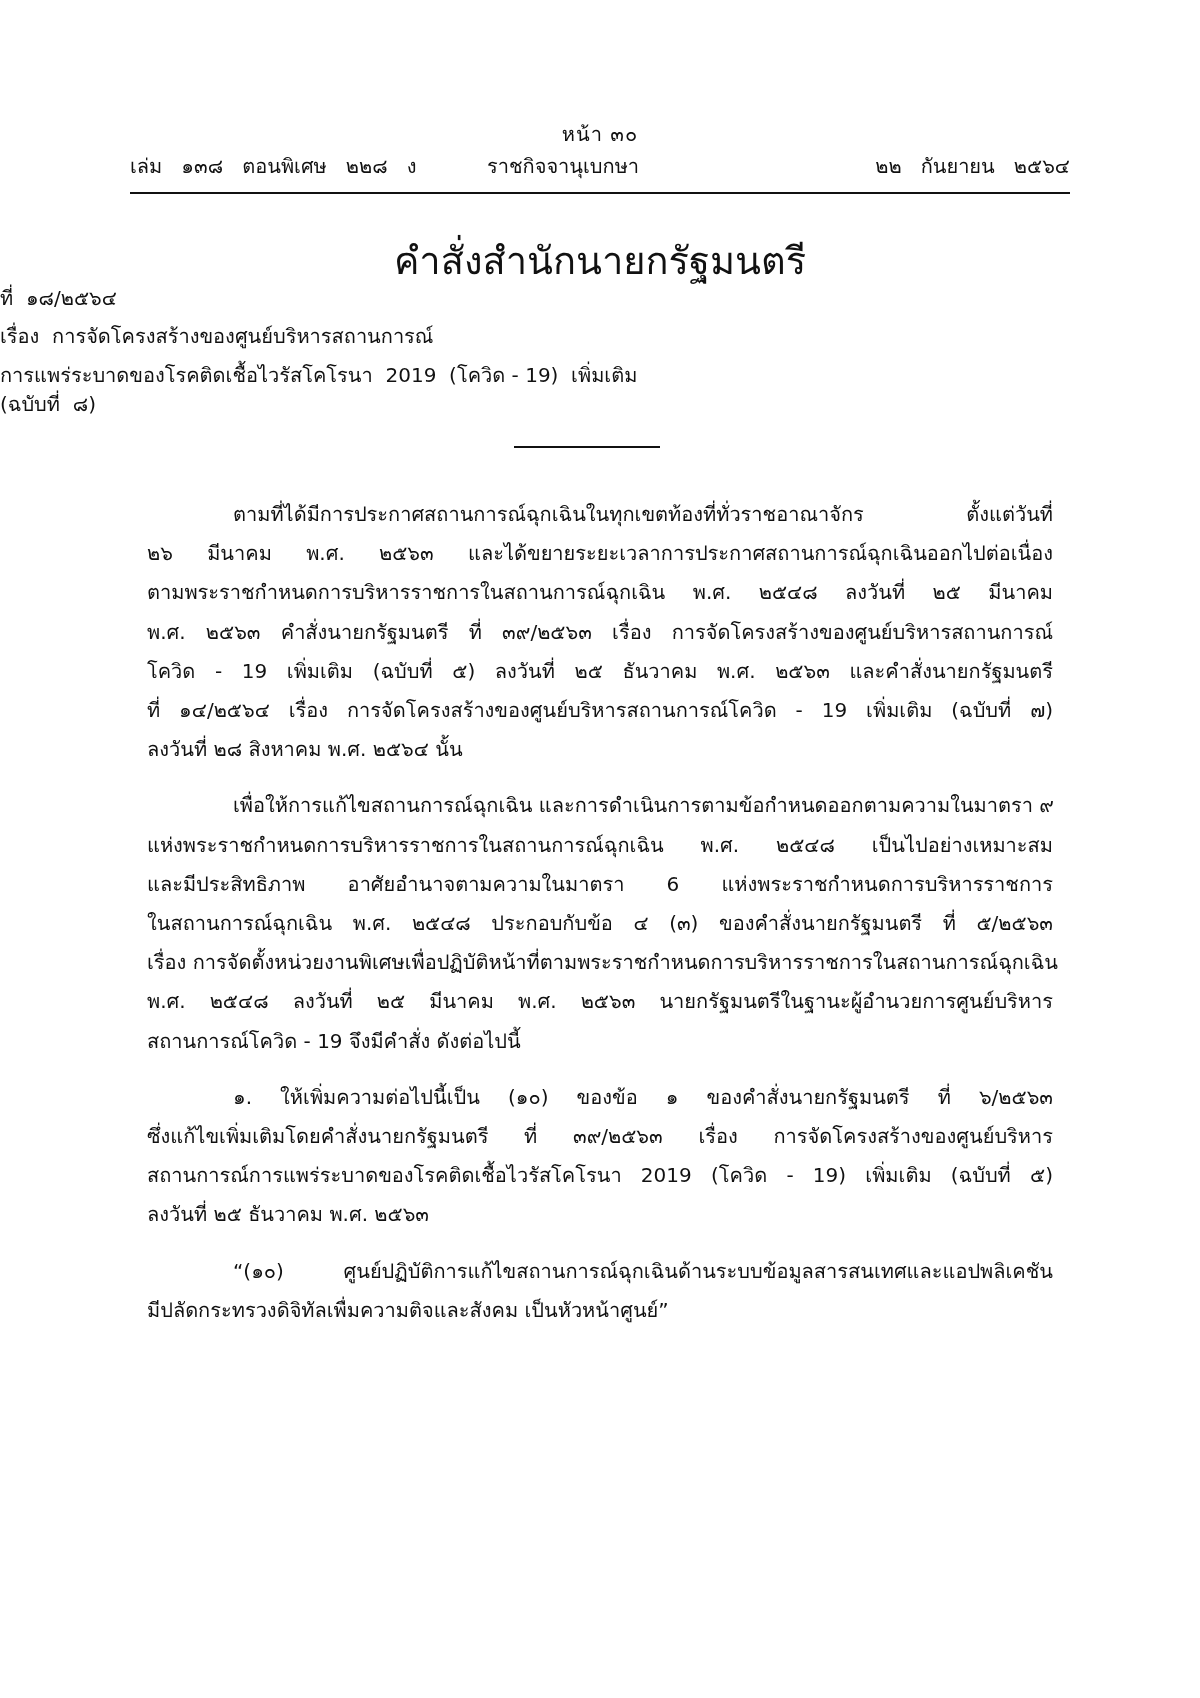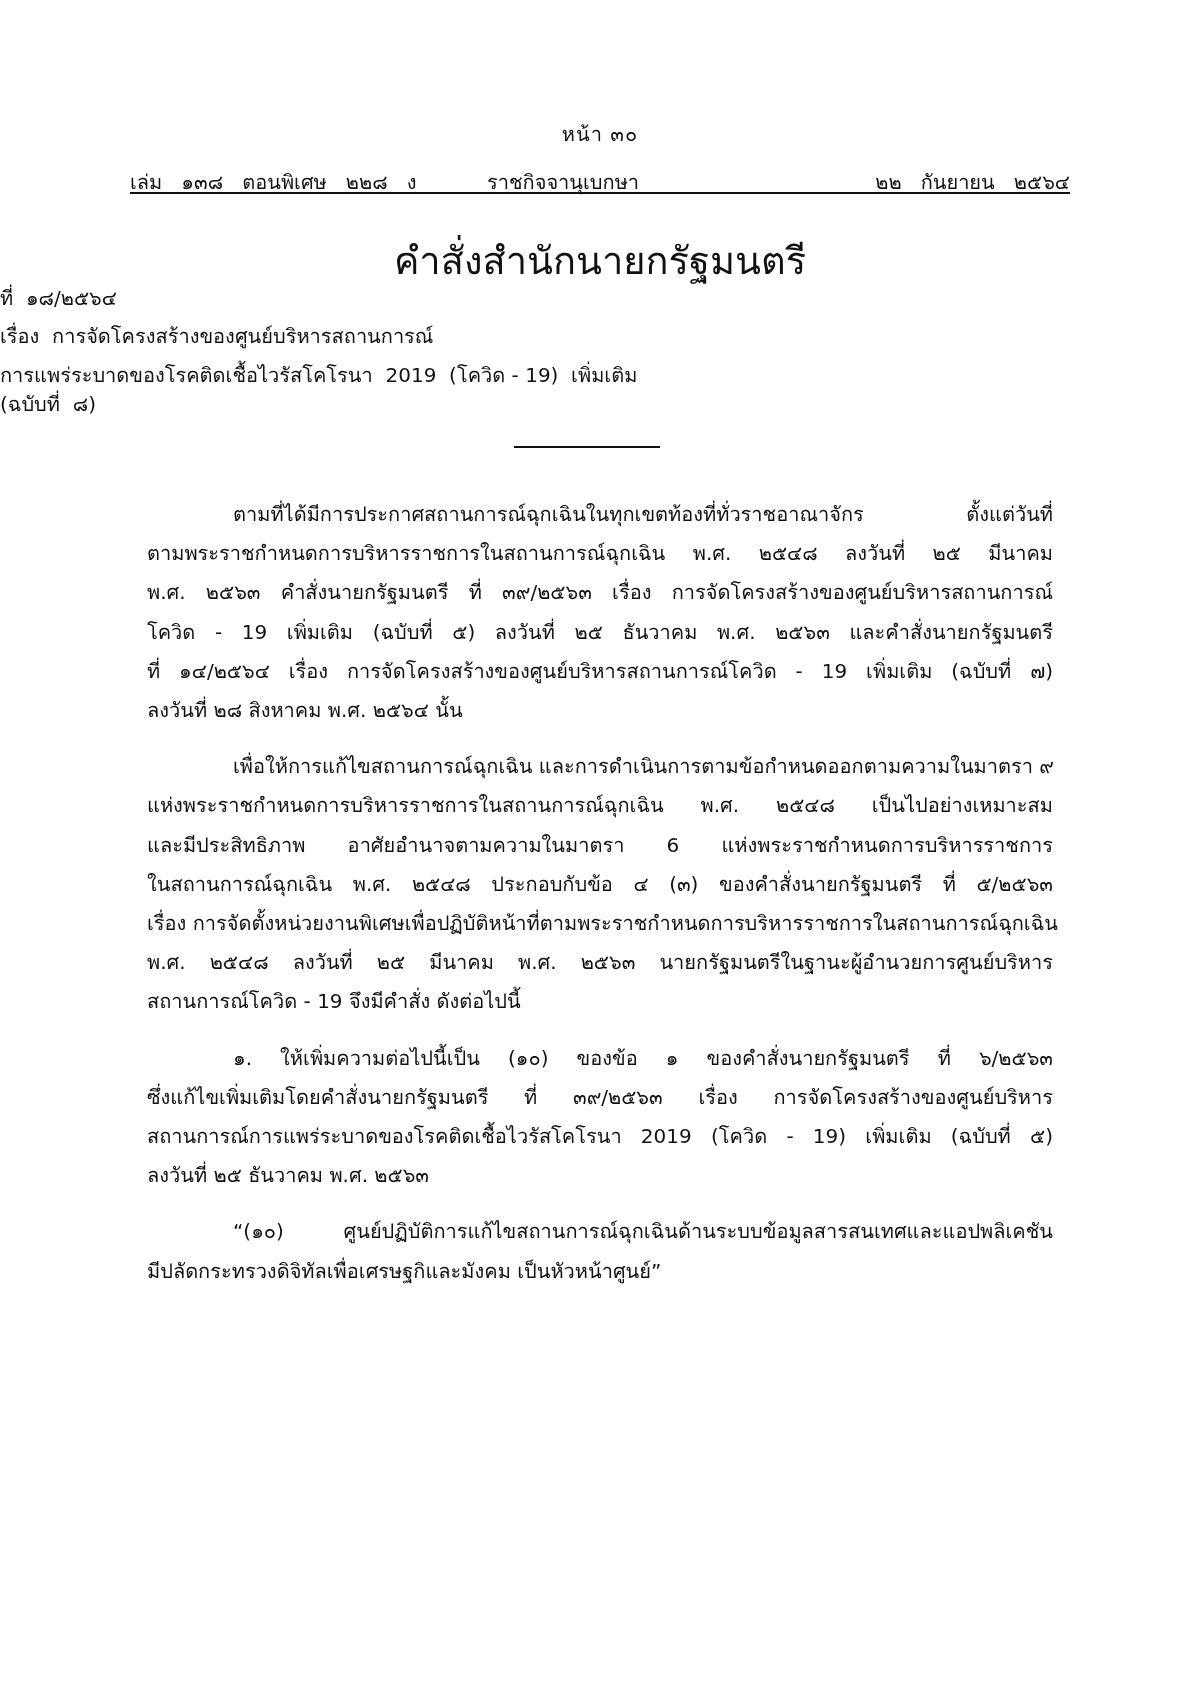--- a/index.html
+++ b/index.html
@@ -9,21 +9,21 @@
       color: #111111;
     }
     .page-num {
       position: absolute; top: 118px; left: 0; width: 1200px;
       text-align: center; font-size: 20px; letter-spacing: 1px;
     }
     .header-row {
       position: absolute; top: 150px; left: 130px; width: 940px; height: 34px;
       font-size: 20px;
     }
-    .header-row span { position: absolute; top: 16px; white-space: pre; }
+    .header-row span { position: absolute; top: 0; white-space: pre; }
     .h-vol { left: 0; }
     .h-gazette { left: 357px; }
     .h-date { right: 0; }
     .header-rule {
       position: absolute; top: 192px; left: 130px; width: 940px; height: 0;
       border-top: 2.5px solid #111;
     }
     .title {
       position: absolute; top: 230px; left: 0; width: 1200px; text-align: center;
       font-size: 38px;
@@ -64,20 +64,21 @@
 <div class="title">คำสั่งสำนักนายกรัฐมนตรี</div>
 <div class="center-line order-no">ที่  ๑๘/๒๕๖๔</div>
 <div class="center-line subject-1">เรื่อง  การจัดโครงสร้างของศูนย์บริหารสถานการณ์</div>
 <div class="center-line subject-2">การแพร่ระบาดของโรคติดเชื้อไวรัสโคโรนา  2019  (โควิด - 19)  เพิ่มเติม</div>
 <div class="center-line edition">(ฉบับที่  ๘)</div>
 <div class="title-rule"></div>
 
 <div class="body-text">
   <div class="para">
     <span class="line indent">ตามที่ได้มีการประกาศสถานการณ์ฉุกเฉินในทุกเขตท้องที่ทั่วราชอาณาจักร  ตั้งแต่วันที่</span>
+    <span class="line">๒๖  มีนาคม  พ.ศ.  ๒๕๖๓  และได้ขยายระยะเวลาการประกาศสถานการณ์ฉุกเฉินออกไปต่อเนื่อง</span>
     <span class="line">ตามพระราชกำหนดการบริหารราชการในสถานการณ์ฉุกเฉิน  พ.ศ.  ๒๕๔๘  ลงวันที่  ๒๕  มีนาคม</span>
     <span class="line">พ.ศ.  ๒๕๖๓  คำสั่งนายกรัฐมนตรี  ที่  ๓๙/๒๕๖๓  เรื่อง  การจัดโครงสร้างของศูนย์บริหารสถานการณ์</span>
     <span class="line">โควิด - 19  เพิ่มเติม  (ฉบับที่  ๕)  ลงวันที่  ๒๕  ธันวาคม  พ.ศ.  ๒๕๖๓  และคำสั่งนายกรัฐมนตรี</span>
     <span class="line">ที่  ๑๔/๒๕๖๔  เรื่อง  การจัดโครงสร้างของศูนย์บริหารสถานการณ์โควิด - 19  เพิ่มเติม  (ฉบับที่  ๗)</span>
     <span class="line last">ลงวันที่  ๒๘  สิงหาคม  พ.ศ.  ๒๕๖๔  นั้น</span>
   </div>
   <div class="para">
     <span class="line indent">เพื่อให้การแก้ไขสถานการณ์ฉุกเฉิน  และการดำเนินการตามข้อกำหนดออกตามความในมาตรา  ๙</span>
     <span class="line">แห่งพระราชกำหนดการบริหารราชการในสถานการณ์ฉุกเฉิน  พ.ศ.  ๒๕๔๘  เป็นไปอย่างเหมาะสม</span>
     <span class="line">และมีประสิทธิภาพ  อาศัยอำนาจตามความในมาตรา  6  แห่งพระราชกำหนดการบริหารราชการ</span>
@@ -87,15 +88,15 @@
     <span class="line last">สถานการณ์โควิด - 19  จึงมีคำสั่ง  ดังต่อไปนี้</span>
   </div>
   <div class="para">
     <span class="line indent">๑.  ให้เพิ่มความต่อไปนี้เป็น  (๑๐)  ของข้อ  ๑  ของคำสั่งนายกรัฐมนตรี  ที่  ๖/๒๕๖๓</span>
     <span class="line">ซึ่งแก้ไขเพิ่มเติมโดยคำสั่งนายกรัฐมนตรี  ที่  ๓๙/๒๕๖๓  เรื่อง  การจัดโครงสร้างของศูนย์บริหาร</span>
     <span class="line">สถานการณ์การแพร่ระบาดของโรคติดเชื้อไวรัสโคโรนา  2019  (โควิด - 19)  เพิ่มเติม  (ฉบับที่  ๕)</span>
     <span class="line last">ลงวันที่  ๒๕  ธันวาคม  พ.ศ.  ๒๕๖๓</span>
   </div>
   <div class="para">
     <span class="line indent">“(๑๐)  ศูนย์ปฏิบัติการแก้ไขสถานการณ์ฉุกเฉินด้านระบบข้อมูลสารสนเทศและแอปพลิเคชัน</span>
-    <span class="line last">มีปลัดกระทรวงดิจิทัลเพื่อเศรษฐกิและมังคม  เป็นหัวหน้าศูนย์”</span>
+    <span class="line last">มีปลัดกระทรวงดิจิทัลเพื่มความติจและสังคม  เป็นหัวหน้าศูนย์”</span>
   </div>
 </div>
 
 </body></html>

